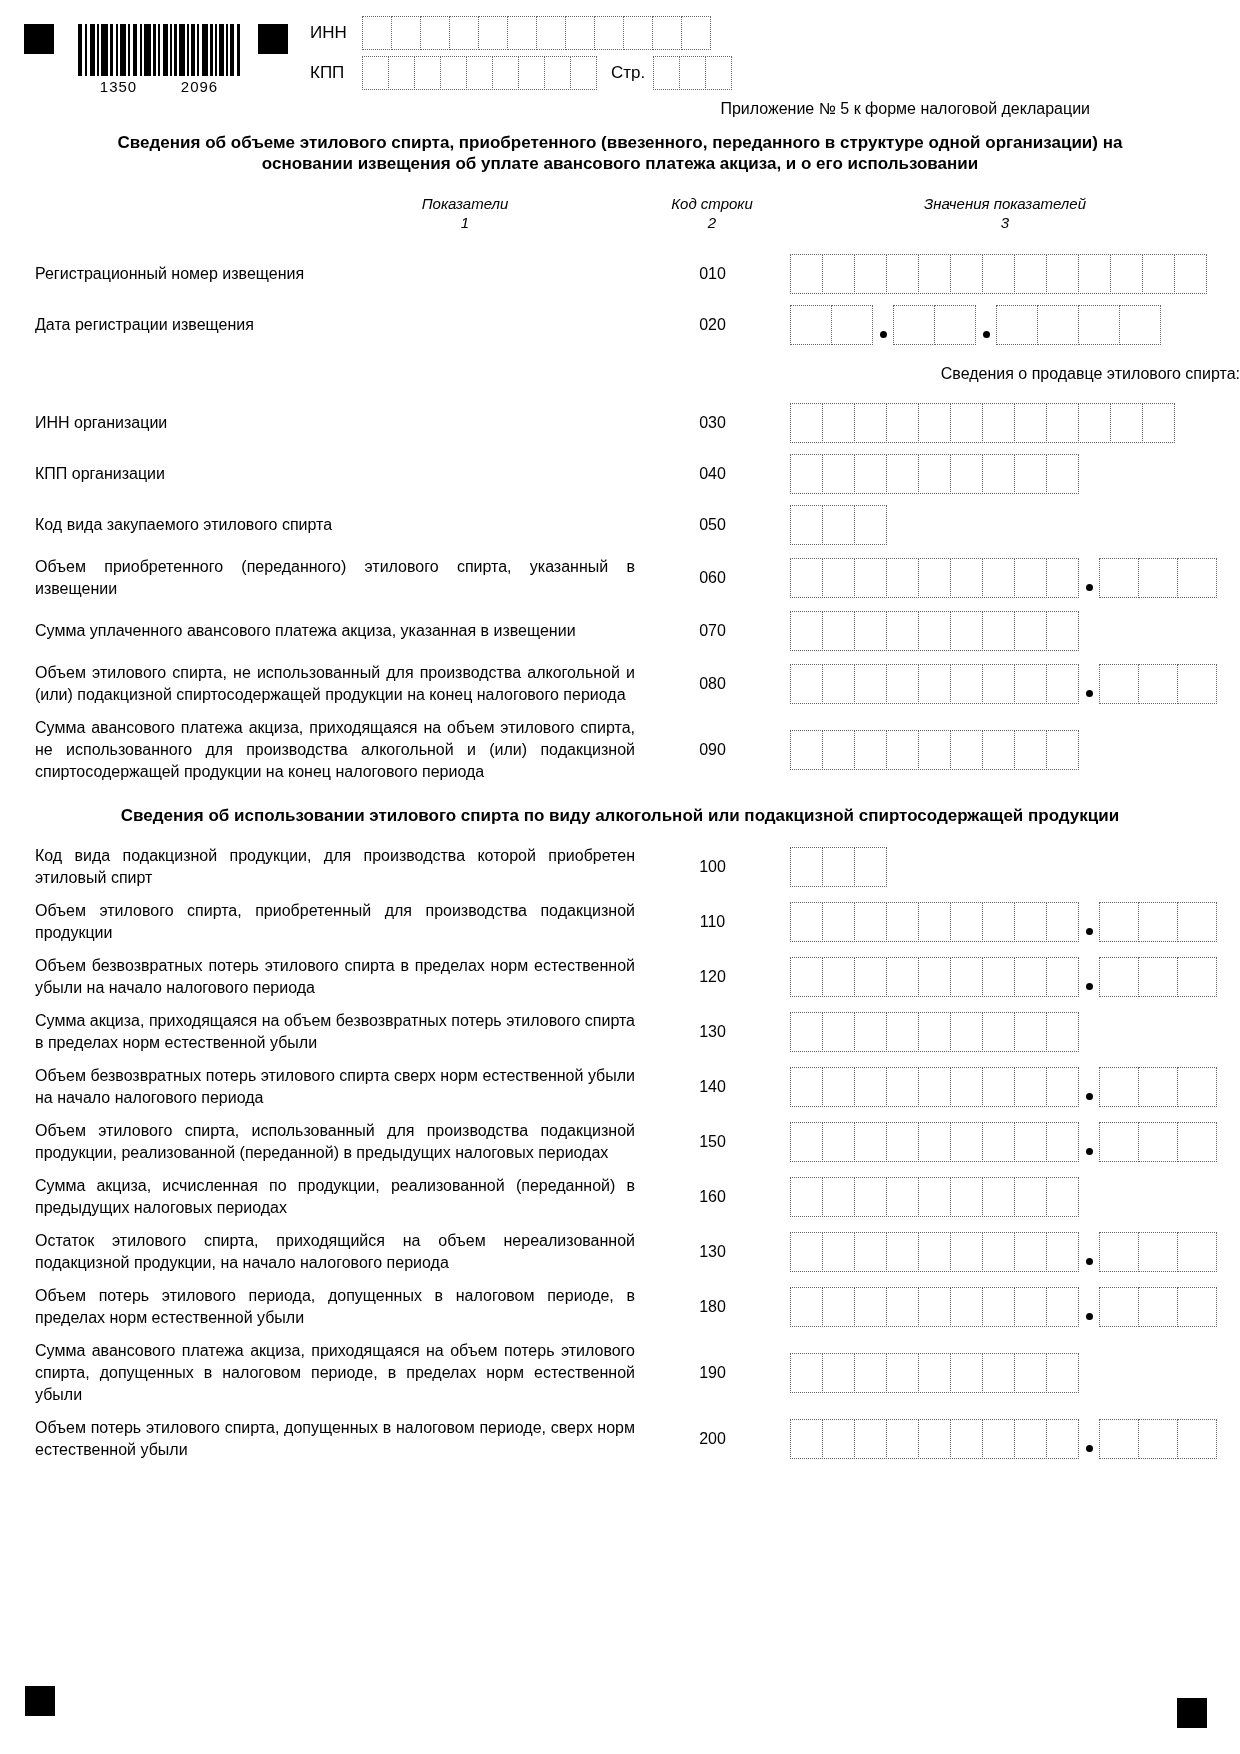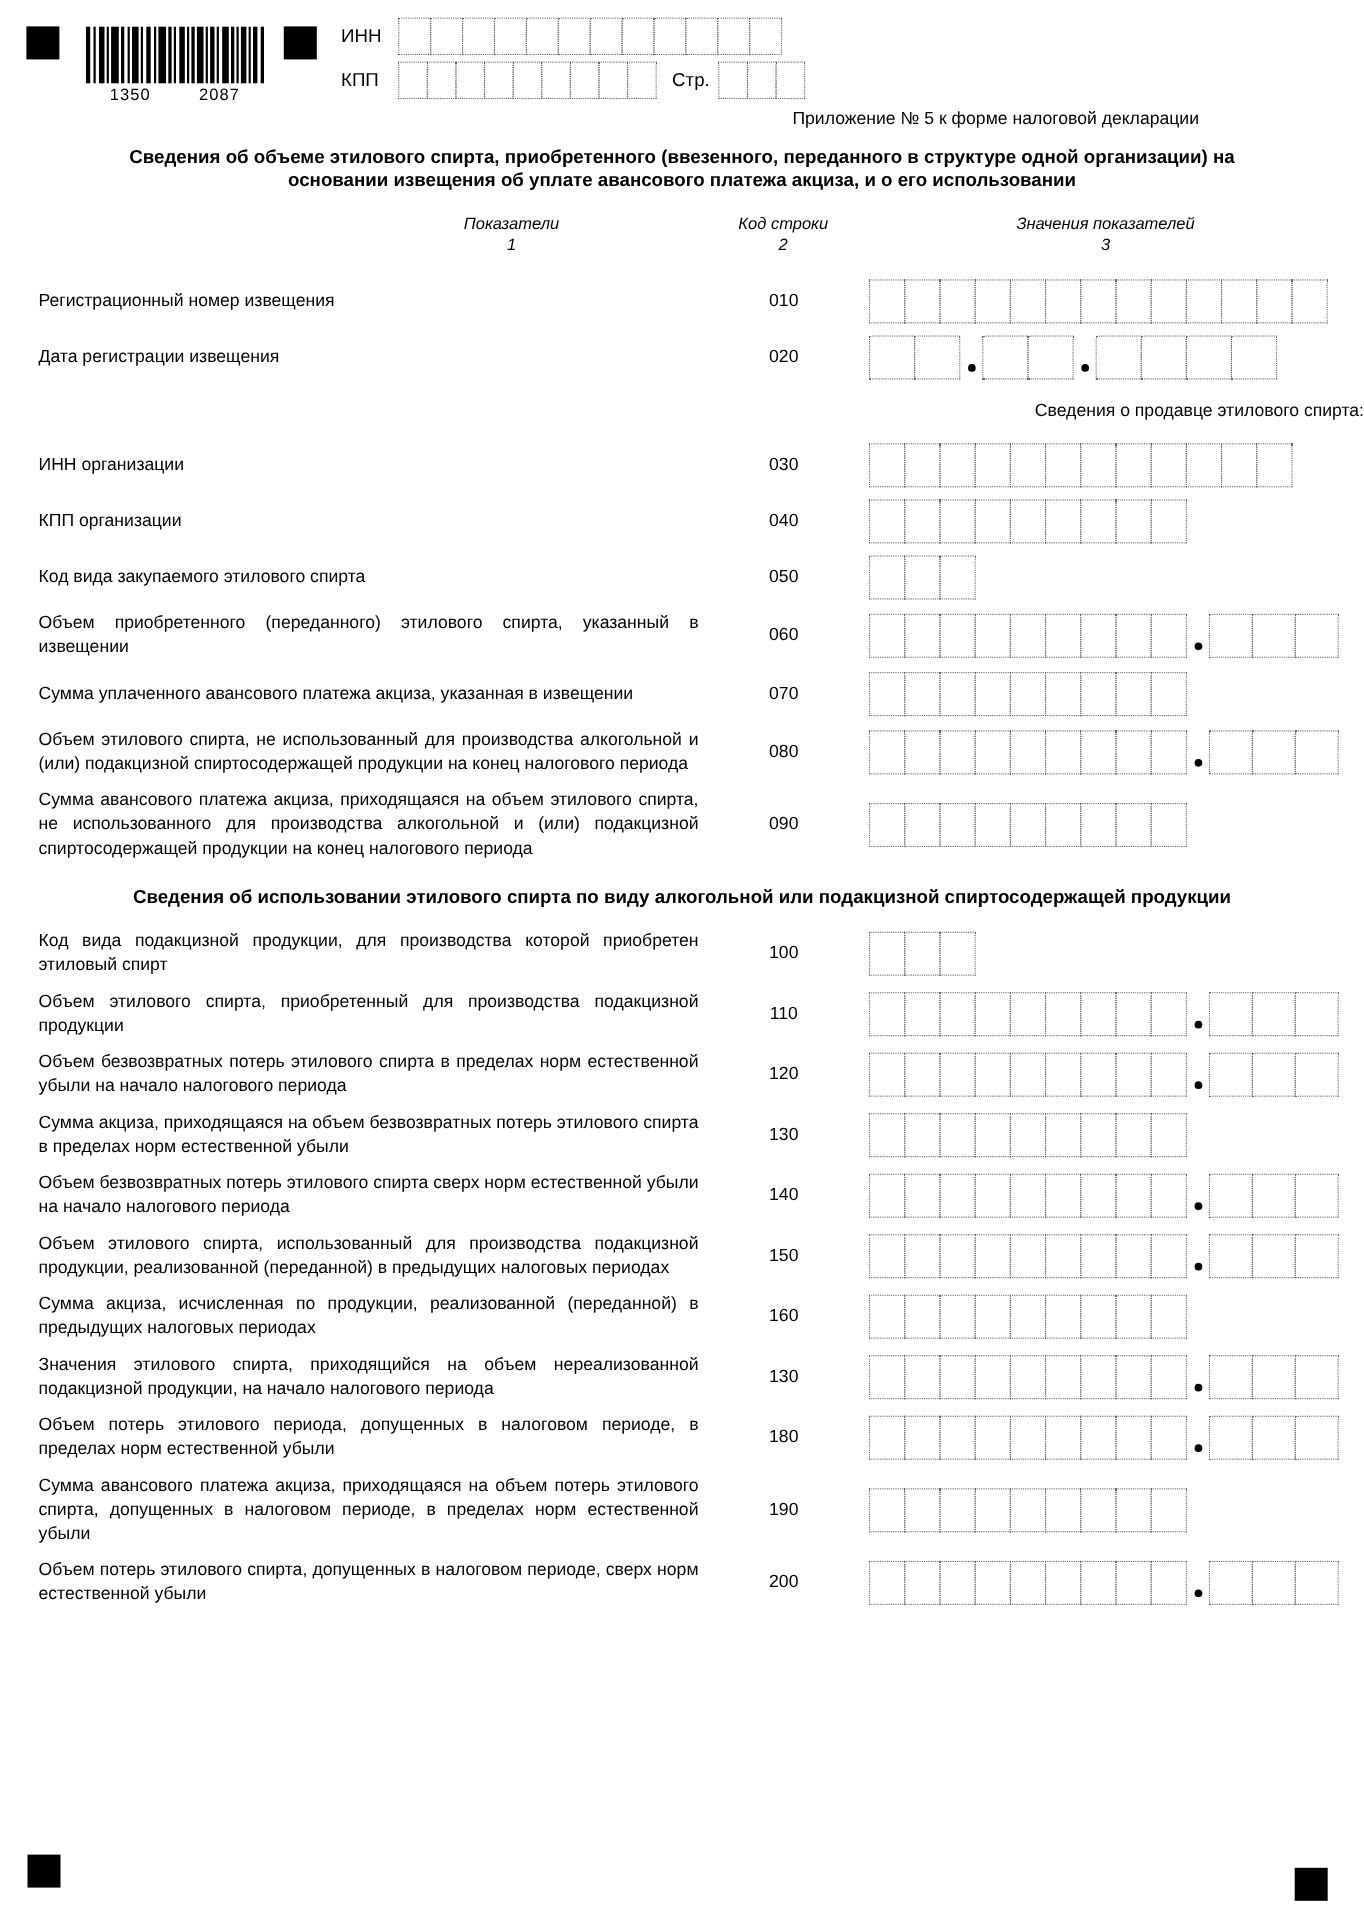--- a/index.html
+++ b/index.html
@@ -113,21 +113,21 @@
         <rect x="132" y="0" width="3" height="52"></rect>
           <rect x="137" y="0" width="2" height="52"></rect>
         <rect x="141" y="0" width="5" height="52"></rect>
           <rect x="148" y="0" width="2" height="52"></rect>
         <rect x="152" y="0" width="4" height="52"></rect>
           <rect x="159" y="0" width="3" height="52"></rect>
       </g>
     </svg>
     <div class="barcode-nums">
       <span>1350</span>
-      <span>2087</span>
+      <span>2096</span>
     </div>
   </div>
 
   <div class="idblock">
     <div class="idrow">
       <span class="idlabel">ИНН</span>
       <div class="cells inn-cells" id="inn-cells">
           <div class="cell"></div>
           <div class="cell"></div>
           <div class="cell"></div>
@@ -488,21 +488,21 @@
             <div class="cell"></div>
             <div class="cell"></div>
             <div class="cell"></div>
             <div class="cell"></div>
             <div class="cell"></div>
             <div class="cell"></div>
           </div>
         </div>
   </div>
       <div class="row">
-    <div class="label">Значения этилового спирта, приходящийся на объем нереализованной подакцизной продукции, на начало налогового периода</div>
+    <div class="label">Остаток этилового спирта, приходящийся на объем нереализованной подакцизной продукции, на начало налогового периода</div>
     <div class="code">130</div>
     <div class="field">
           <div class="cells">
             <div class="cell"></div>
             <div class="cell"></div>
             <div class="cell"></div>
             <div class="cell"></div>
             <div class="cell"></div>
             <div class="cell"></div>
             <div class="cell"></div>

